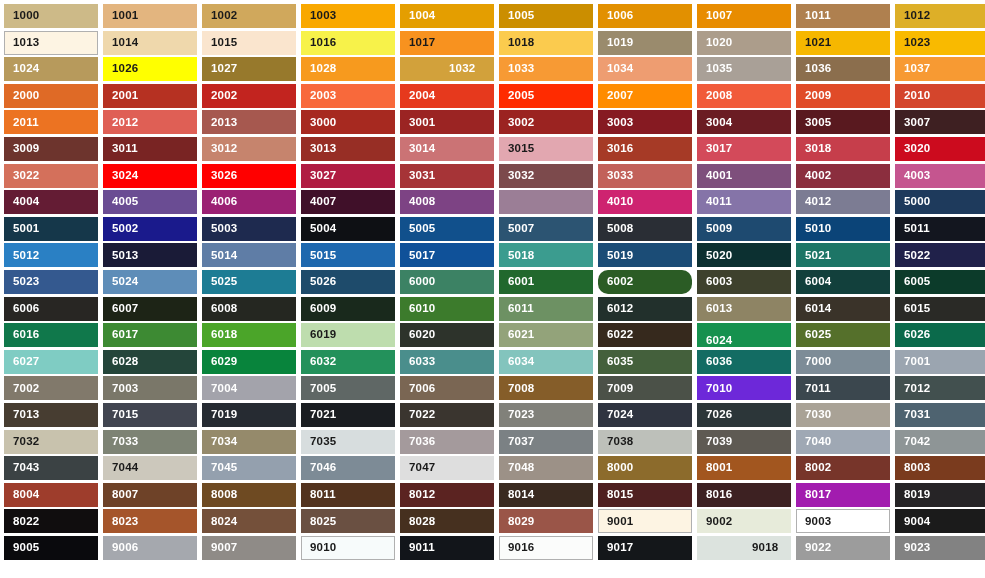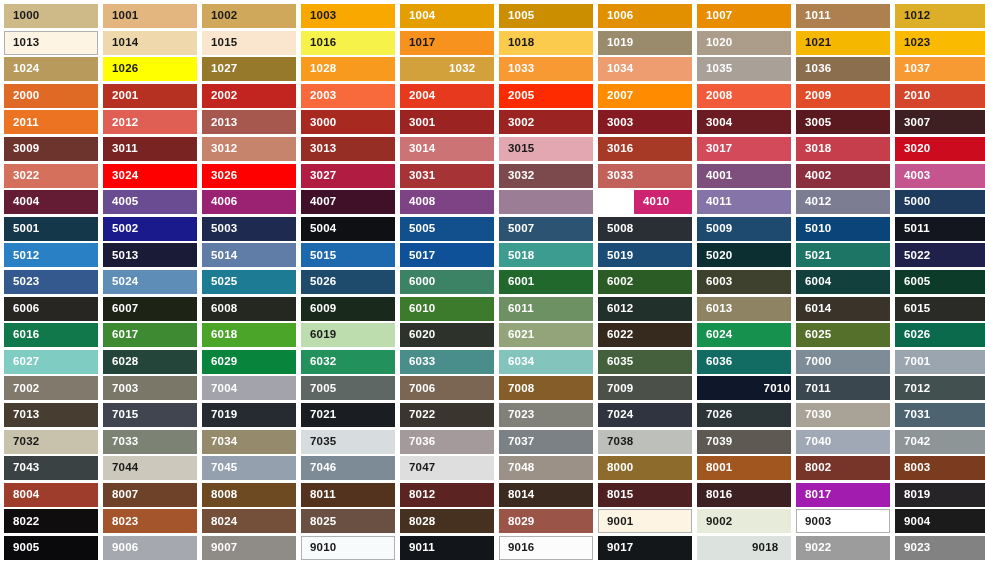--- a/index.html
+++ b/index.html
@@ -269,21 +269,21 @@
     </div>
     <div class="swatch" style="background-color: rgb(64, 16, 41);">
       <span class="code" style="color: rgb(255, 255, 255);">4007</span>
     </div>
     <div class="swatch" style="background-color: rgb(125, 67, 132);">
       <span class="code" style="color: rgb(255, 255, 255);">4008</span>
     </div>
     <div class="swatch" style="background-color: rgb(155, 126, 150);">
       <span class="code" style="color: rgb(255, 255, 255); margin-top: 39px;">4009</span>
     </div>
-    <div class="swatch" style="background-color: rgb(206, 35, 112); margin-left: 36px;">
+    <div class="swatch" style="background-color: rgb(206, 35, 112);">
       <span class="code" style="color: rgb(255, 255, 255);">4010</span>
     </div>
     <div class="swatch" style="background-color: rgb(133, 116, 168);">
       <span class="code" style="color: rgb(255, 255, 255);">4011</span>
     </div>
     <div class="swatch" style="background-color: rgb(124, 124, 147);">
       <span class="code" style="color: rgb(255, 255, 255);">4012</span>
     </div>
     <div class="swatch" style="background-color: rgb(30, 58, 92);">
       <span class="code" style="color: rgb(255, 255, 255);">5000</span>
@@ -359,21 +359,21 @@
     </div>
     <div class="swatch" style="background-color: rgb(30, 75, 107);">
       <span class="code" style="color: rgb(255, 255, 255);">5026</span>
     </div>
     <div class="swatch" style="background-color: rgb(60, 130, 100);">
       <span class="code" style="color: rgb(255, 255, 255);">6000</span>
     </div>
     <div class="swatch" style="background-color: rgb(33, 104, 45);">
       <span class="code" style="color: rgb(255, 255, 255);">6001</span>
     </div>
-    <div class="swatch" style="background-color: rgb(43, 92, 37);">
+    <div class="swatch" style="background-color: rgb(43, 92, 37); border-radius: 10px;">
       <span class="code" style="color: rgb(255, 255, 255);">6002</span>
     </div>
     <div class="swatch" style="background-color: rgb(62, 65, 45);">
       <span class="code" style="color: rgb(255, 255, 255);">6003</span>
     </div>
     <div class="swatch" style="background-color: rgb(18, 64, 60);">
       <span class="code" style="color: rgb(255, 255, 255);">6004</span>
     </div>
     <div class="swatch" style="background-color: rgb(12, 59, 42);">
       <span class="code" style="color: rgb(255, 255, 255);">6005</span>
@@ -422,21 +422,21 @@
     </div>
     <div class="swatch" style="background-color: rgb(45, 51, 43);">
       <span class="code" style="color: rgb(255, 255, 255);">6020</span>
     </div>
     <div class="swatch" style="background-color: rgb(147, 163, 122);">
       <span class="code" style="color: rgb(255, 255, 255);">6021</span>
     </div>
     <div class="swatch" style="background-color: rgb(54, 41, 29);">
       <span class="code" style="color: rgb(255, 255, 255);">6022</span>
     </div>
-    <div class="swatch" style="background-color: rgb(22, 145, 78);">
+    <div class="swatch" style="background-color: rgb(22, 145, 78); align-items: flex-end;">
       <span class="code" style="color: rgb(255, 255, 255);">6024</span>
     </div>
     <div class="swatch" style="background-color: rgb(85, 112, 43);">
       <span class="code" style="color: rgb(255, 255, 255);">6025</span>
     </div>
     <div class="swatch" style="background-color: rgb(11, 106, 75);">
       <span class="code" style="color: rgb(255, 255, 255);">6026</span>
     </div>
     <div class="swatch" style="background-color: rgb(127, 204, 195);">
       <span class="code" style="color: rgb(255, 255, 255);">6027</span>
@@ -482,21 +482,21 @@
     </div>
     <div class="swatch" style="background-color: rgb(122, 102, 83);">
       <span class="code" style="color: rgb(255, 255, 255);">7006</span>
     </div>
     <div class="swatch" style="background-color: rgb(133, 93, 41);">
       <span class="code" style="color: rgb(255, 255, 255);">7008</span>
     </div>
     <div class="swatch" style="background-color: rgb(75, 81, 72);">
       <span class="code" style="color: rgb(255, 255, 255);">7009</span>
     </div>
-    <div class="swatch" style="background-color: #0f172a; justify-content: flex-end;">
+    <div class="swatch" style="background-color: #6d28d9;">
       <span class="code" style="color: rgb(255, 255, 255);">7010</span>
     </div>
     <div class="swatch" style="background-color: rgb(59, 71, 78);">
       <span class="code" style="color: rgb(255, 255, 255);">7011</span>
     </div>
     <div class="swatch" style="background-color: rgb(66, 80, 79);">
       <span class="code" style="color: rgb(255, 255, 255);">7012</span>
     </div>
     <div class="swatch" style="background-color: rgb(71, 61, 49);">
       <span class="code" style="color: rgb(255, 255, 255);">7013</span>

